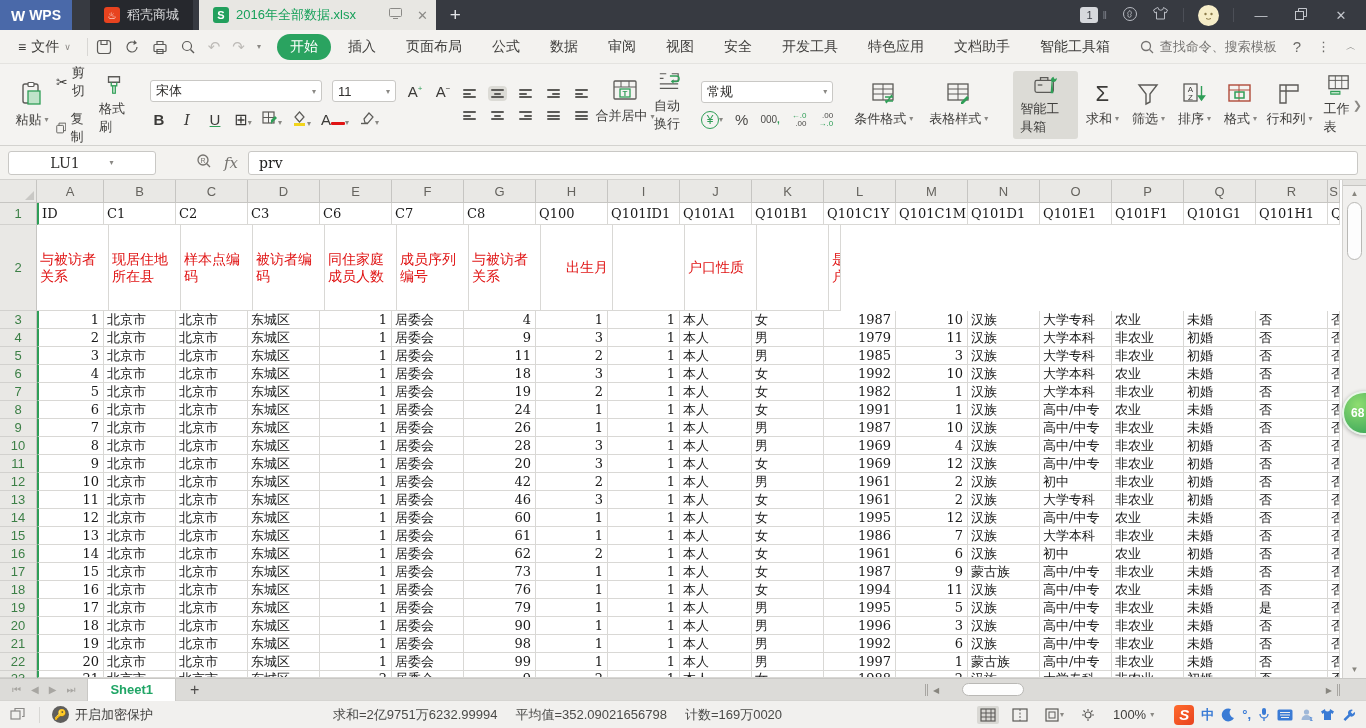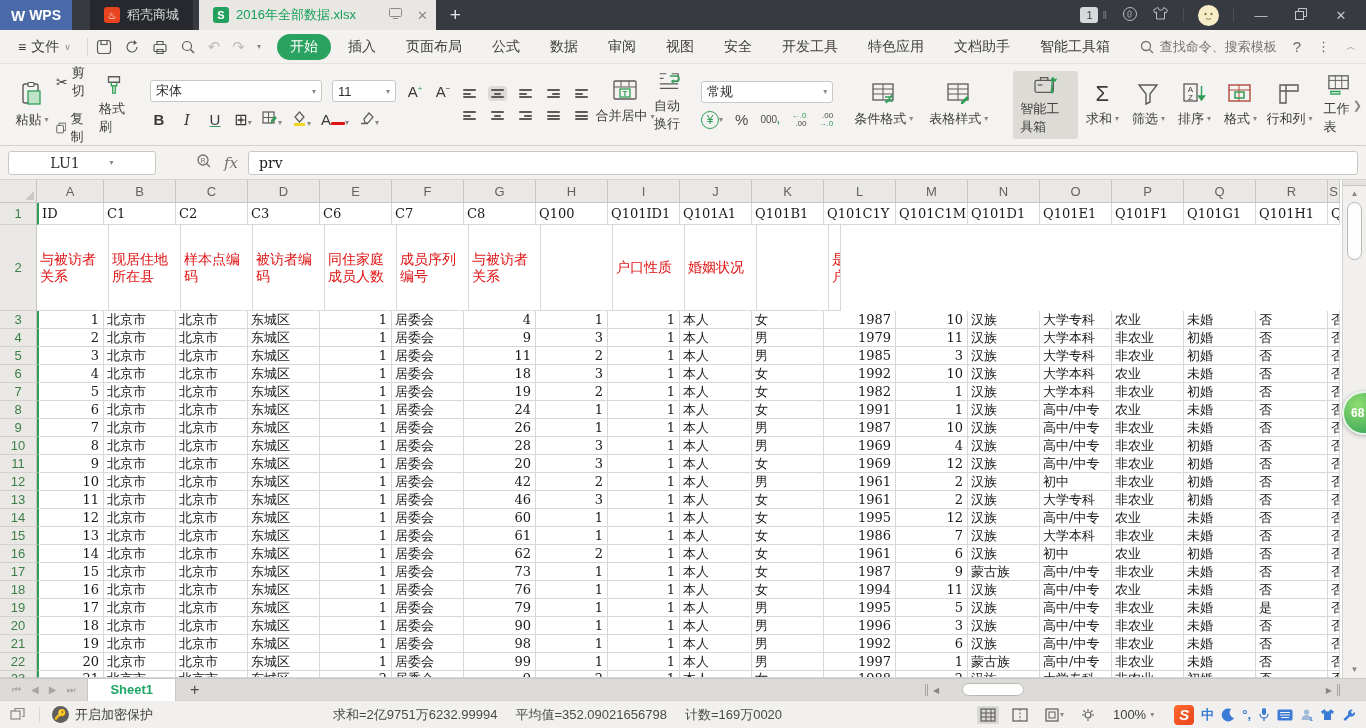--- a/index.html
+++ b/index.html
@@ -607,23 +607,23 @@
         </div>
         <div class="grow label" style="height: 86px;">
           <div class="rownum">2</div>
           <div class="cell" style="width: 72px;">与被访者关系</div>
           <div class="cell" style="width: 72px;">现居住地所在县</div>
           <div class="cell num" style="width: 72px;">样本点编码</div>
           <div class="cell num" style="width: 72px;">被访者编码</div>
           <div class="cell num" style="width: 72px;">同住家庭成员人数</div>
           <div class="cell num" style="width: 72px;">成员序列编号</div>
           <div class="cell" style="width: 72px;">与被访者关系</div>
+          <div class="cell num" style="width: 72px;">出生月</div>
           <div class="cell" style="width: 72px;"></div>
           <div class="cell" style="width: 72px;">户口性质</div>
-          <div class="cell" style="width: 72px;">婚姻状况</div>
           <div class="cell" style="width: 72px;"></div>
           <div class="cell" style="width: 12px;">是户</div>
         </div>
         <div class="grow " style="height: 18px;">
           <div class="rownum">3</div>
           <div class="cell num afirst" style="width: 67px;">1</div>
           <div class="cell" style="width: 72px;">北京市</div>
           <div class="cell" style="width: 72px;">北京市</div>
           <div class="cell" style="width: 72px;">东城区</div>
           <div class="cell num" style="width: 72px;">1</div>

